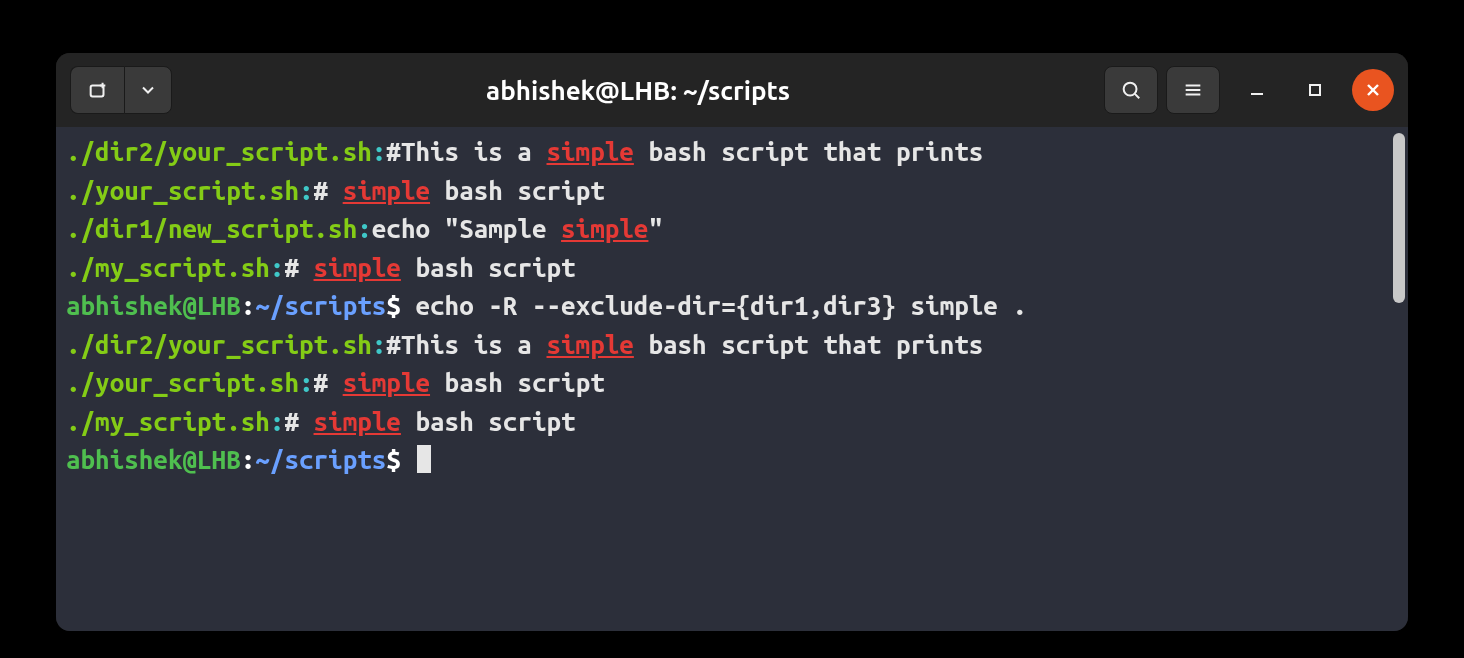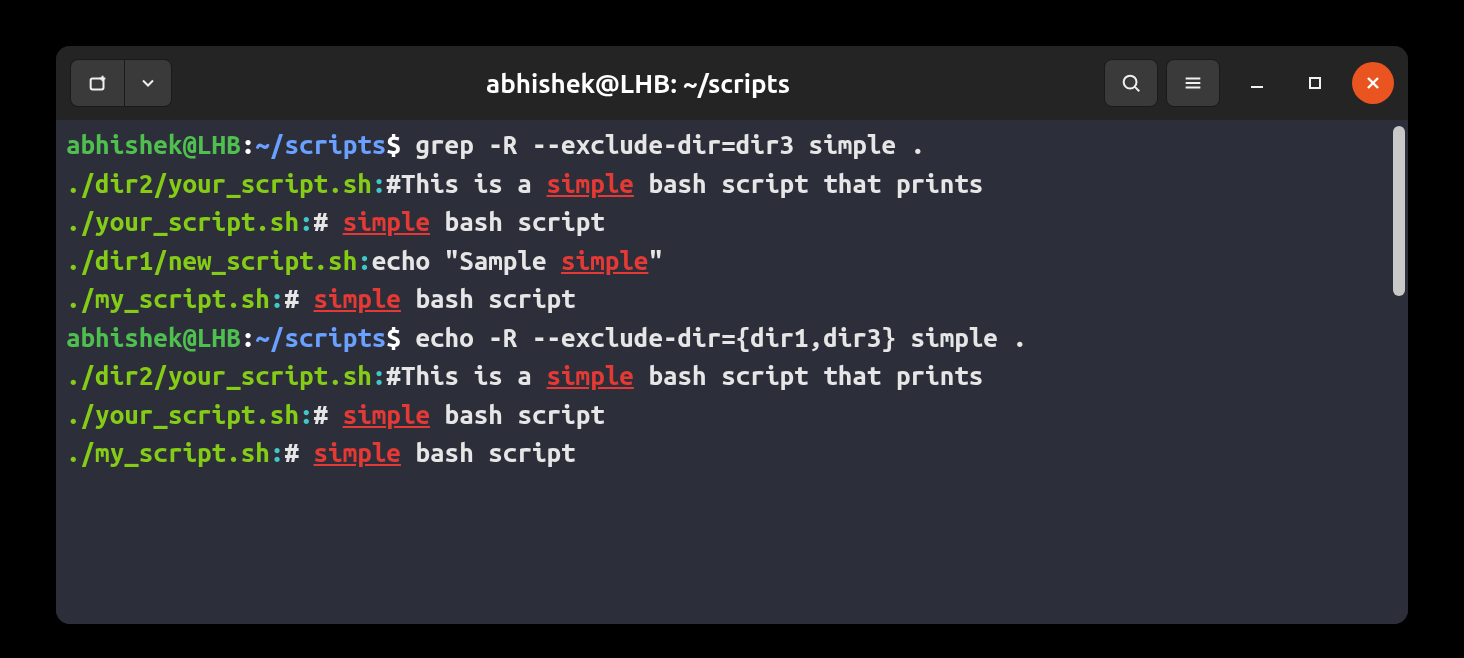--- a/index.html
+++ b/index.html
@@ -6,21 +6,21 @@
   body {
     background: #000;
     width: 1464px;
     height: 658px;
     font-family: 'Ubuntu Mono', 'DejaVu Sans Mono', 'Consolas', monospace;
     overflow: hidden;
   }
   .window {
     position: absolute;
     left: 56px;
-    top: 46px;
+    top: 53px;
     width: 1352px;
     height: 578px;
     background: #1e1e1e;
     border-radius: 14px;
     overflow: hidden;
     display: flex;
     flex-direction: column;
   }
   .titlebar {
     height: 74px;
@@ -153,25 +153,25 @@
       <svg width="16" height="16" viewBox="0 0 16 16" fill="none" stroke="currentColor" stroke-width="2.4">
           <line x1="3" y1="3" x2="13" y2="13"></line>
           <line x1="13" y1="3" x2="3" y2="13"></line>
         </svg>
     </div>
   </div>
 
   <div class="term-body">
     <div class="scrollbar"></div>
     <div id="terminal-lines">
-        <div class="line"><span class="c-user">abhishek@LHB</span><span class="c-white">:</span><span class="c-path">~/scripts</span><span class="c-white">$ </span><span class="c-cmd">grep -R --exclude-dir=dir3 simple .</span></div>
         <div class="line"><span class="c-file">./dir2/your_script.sh</span><span class="c-colon">:</span><span class="c-cmd">#This is a </span><span class="c-match">simple</span><span class="c-cmd"> bash script that prints</span></div>
         <div class="line"><span class="c-file">./your_script.sh</span><span class="c-colon">:</span><span class="c-cmd"># </span><span class="c-match">simple</span><span class="c-cmd"> bash script</span></div>
         <div class="line"><span class="c-file">./dir1/new_script.sh</span><span class="c-colon">:</span><span class="c-cmd">echo "Sample </span><span class="c-match">simple</span><span class="c-cmd">"</span></div>
         <div class="line"><span class="c-file">./my_script.sh</span><span class="c-colon">:</span><span class="c-cmd"># </span><span class="c-match">simple</span><span class="c-cmd"> bash script</span></div>
         <div class="line"><span class="c-user">abhishek@LHB</span><span class="c-white">:</span><span class="c-path">~/scripts</span><span class="c-white">$ </span><span class="c-cmd">echo -R --exclude-dir={dir1,dir3} simple .</span></div>
         <div class="line"><span class="c-file">./dir2/your_script.sh</span><span class="c-colon">:</span><span class="c-cmd">#This is a </span><span class="c-match">simple</span><span class="c-cmd"> bash script that prints</span></div>
         <div class="line"><span class="c-file">./your_script.sh</span><span class="c-colon">:</span><span class="c-cmd"># </span><span class="c-match">simple</span><span class="c-cmd"> bash script</span></div>
         <div class="line"><span class="c-file">./my_script.sh</span><span class="c-colon">:</span><span class="c-cmd"># </span><span class="c-match">simple</span><span class="c-cmd"> bash script</span></div>
+        <div class="line"><span class="c-user">abhishek@LHB</span><span class="c-white">:</span><span class="c-path">~/scripts</span><span class="c-white">$ </span><span class="cursor"></span></div>
       </div>
   </div>
 
 </div>
 
 </body></html>

